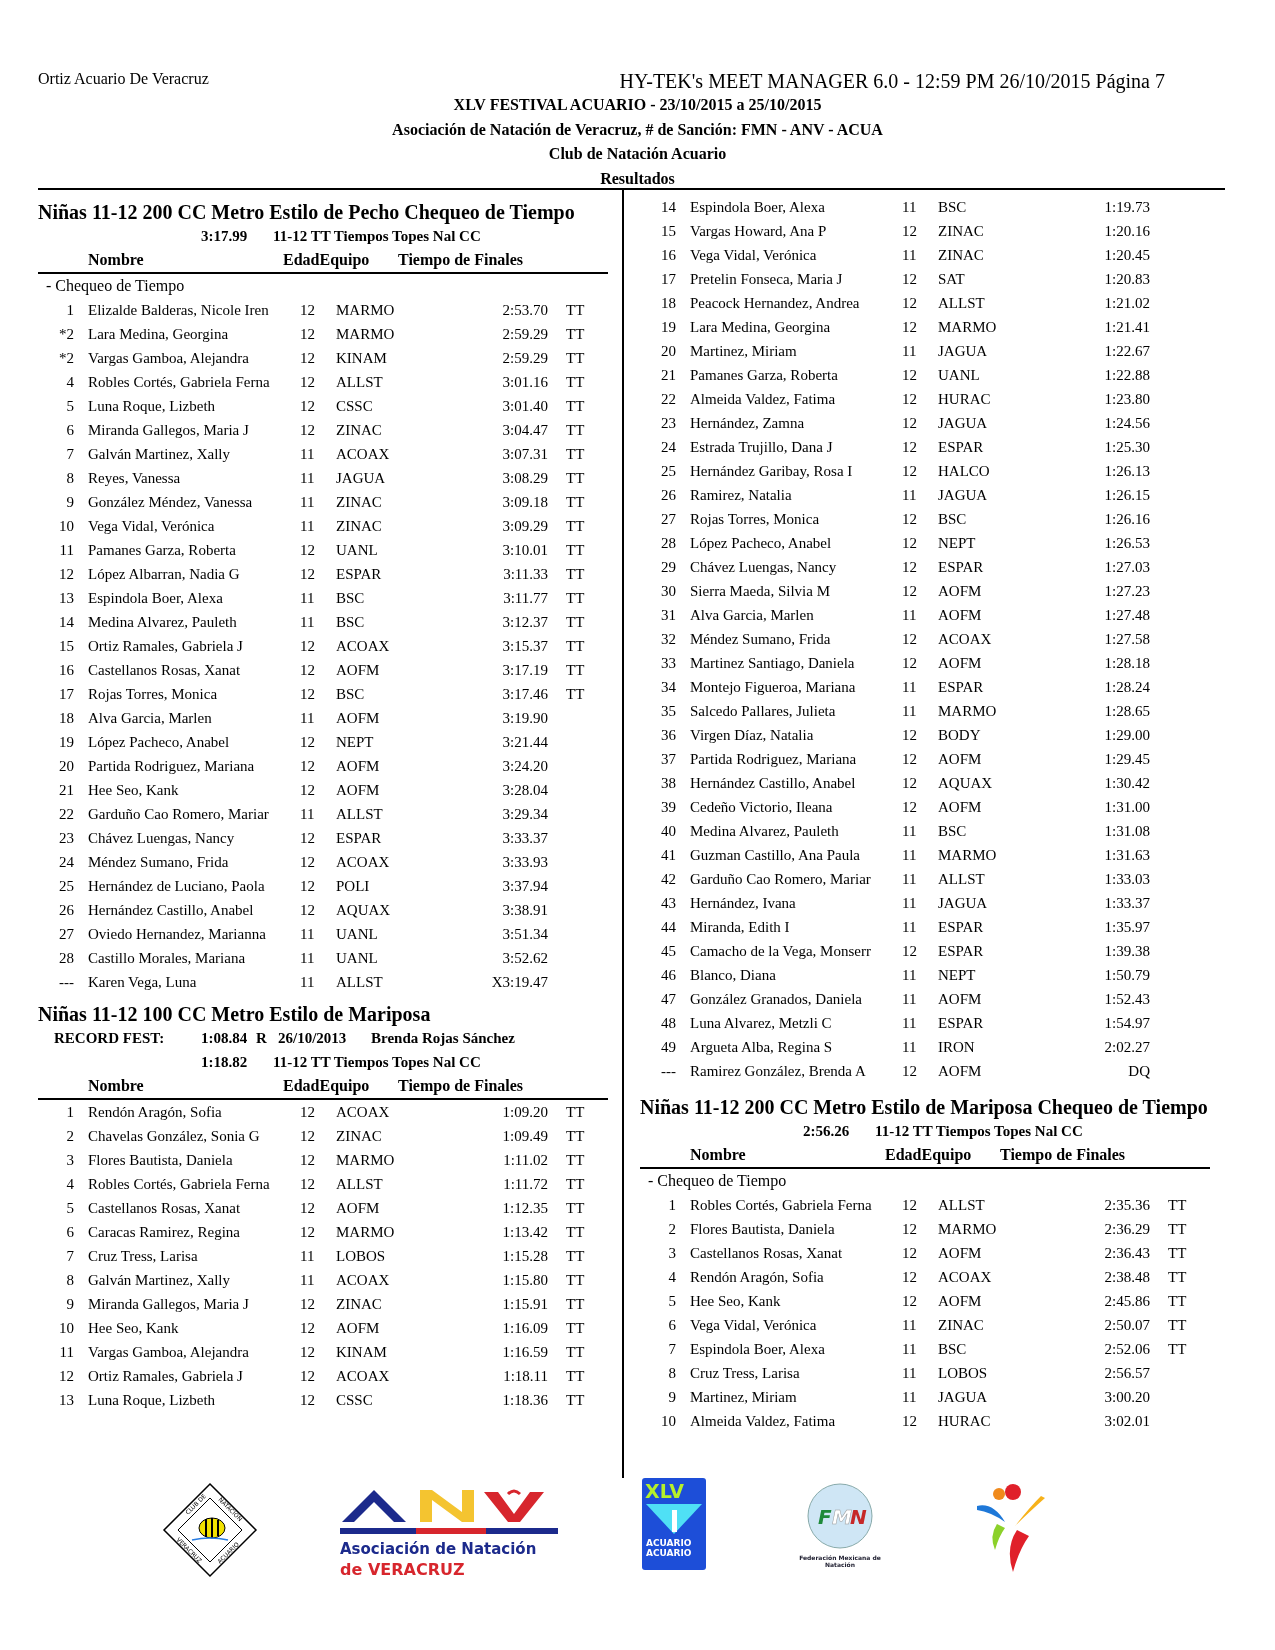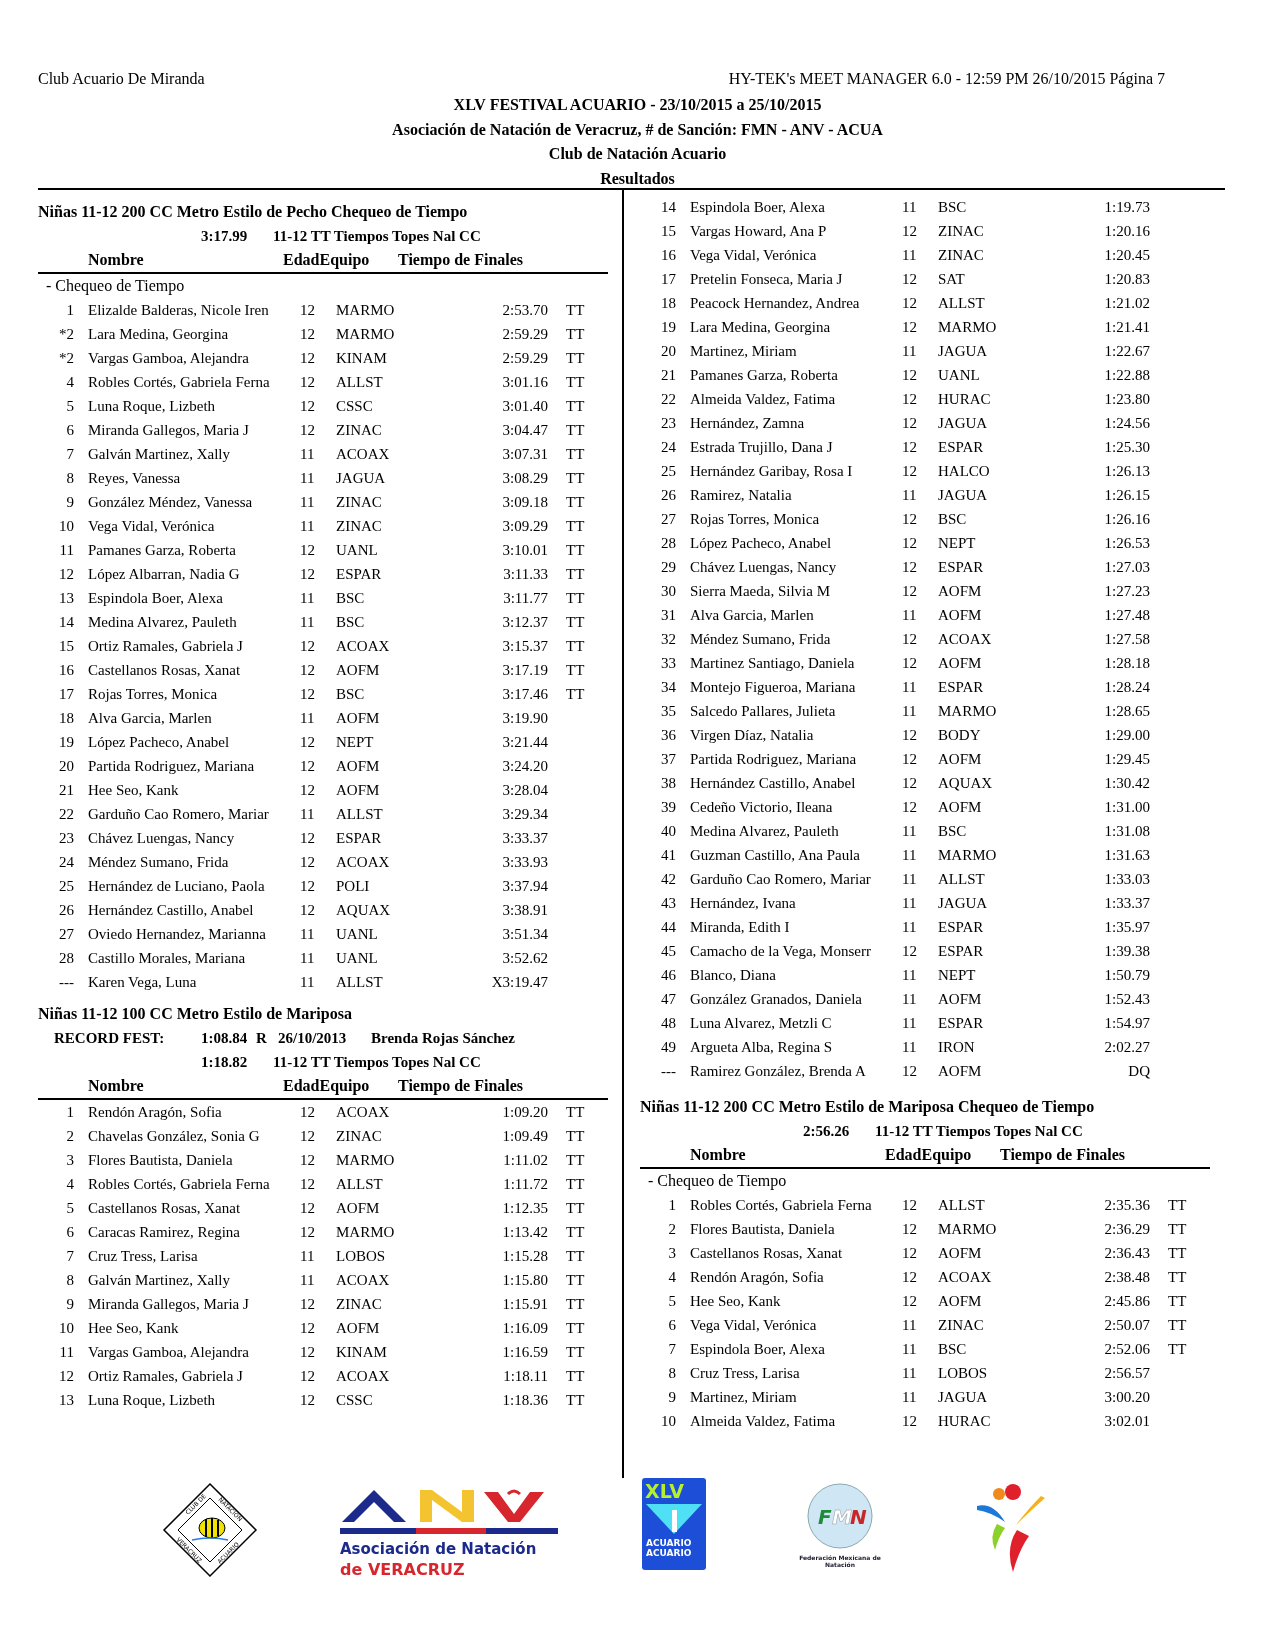--- a/index.html
+++ b/index.html
@@ -1,32 +1,32 @@
 <!DOCTYPE html>
 <html><head>
 <meta charset="utf-8">
 <style>
   html, body { margin:0; padding:0; background:#fff; }
   body { width:1275px; height:1650px; position:relative; overflow:hidden;
          font-family:"Liberation Serif","DejaVu Serif",serif; color:#000; }
   .hdr-left { position:absolute; left:38px; top:70px; font-size:16px; }
-  .hdr-right { position:absolute; right:110px; top:70px; font-size:16px; }
+  .hdr-right { position:absolute; right:110px; top:70px; font-size:20px; }
   .center-line { position:absolute; left:0; width:1275px; text-align:center; font-weight:bold; }
   .t1 { top:96px; font-size:16px; }
   .t2 { top:121px; font-size:16px; }
   .t3 { top:145px; font-size:16px; }
   .t4 { top:170px; font-size:16px; }
   .top-rule { position:absolute; left:38px; top:188px; width:1187px; height:2px; background:#000; }
   .divider { position:absolute; left:622px; top:188px; width:2px; height:1290px; background:#000; }
 
   .col { position:absolute; width:570px; }
   .col-left { left:38px; top:200px; }
   .col-right { left:640px; top:195px; }
 
-  .event-title { font-weight:bold; font-size:16px; height:24px; line-height:24px; white-space:nowrap; }
+  .event-title { font-weight:bold; font-size:20px; height:24px; line-height:24px; white-space:nowrap; }
   .std-line { font-weight:bold; font-size:15px; height:24px; line-height:24px; position:relative; white-space:nowrap; }
   .std-line .lbl { position:absolute; left:16px; }
   .std-line .tm { position:absolute; left:163px; }
   .std-line .txt { position:absolute; left:235px; }
   .std-line .rec-r { position:absolute; left:218px; }
   .std-line .rec-date { position:absolute; left:240px; }
   .std-line .rec-name { position:absolute; left:333px; }
 
   .col-head { position:relative; font-weight:bold; font-size:16px; height:24px; line-height:24px; border-bottom:2px solid #000; }
   .col-head .h-name { position:absolute; left:50px; }
@@ -45,21 +45,21 @@
   .row .c-flag { left:528px; }
 
   .col-right .row .c-place { left:0; }
   .logos { position:absolute; top:1470px; left:0; width:1275px; height:110px; }
   .logo { position:absolute; }
 </style>
 </head>
 <body>
 
 <div>
-  <div class="hdr-left">Club Acuario De Miranda</div>
+  <div class="hdr-left">Ortiz Acuario De Veracruz</div>
   <div class="hdr-right">HY-TEK's MEET MANAGER 6.0 - 12:59 PM  26/10/2015  Página 7</div>
   <div class="center-line t1">XLV  FESTIVAL ACUARIO - 23/10/2015 a 25/10/2015</div>
   <div class="center-line t2">Asociación de Natación de Veracruz, # de Sanción: FMN - ANV - ACUA</div>
   <div class="center-line t3">Club de Natación Acuario</div>
   <div class="center-line t4">Resultados</div>
 </div>
 <div class="top-rule"></div>
 <div class="divider"></div>
 
 <div class="col col-left">

